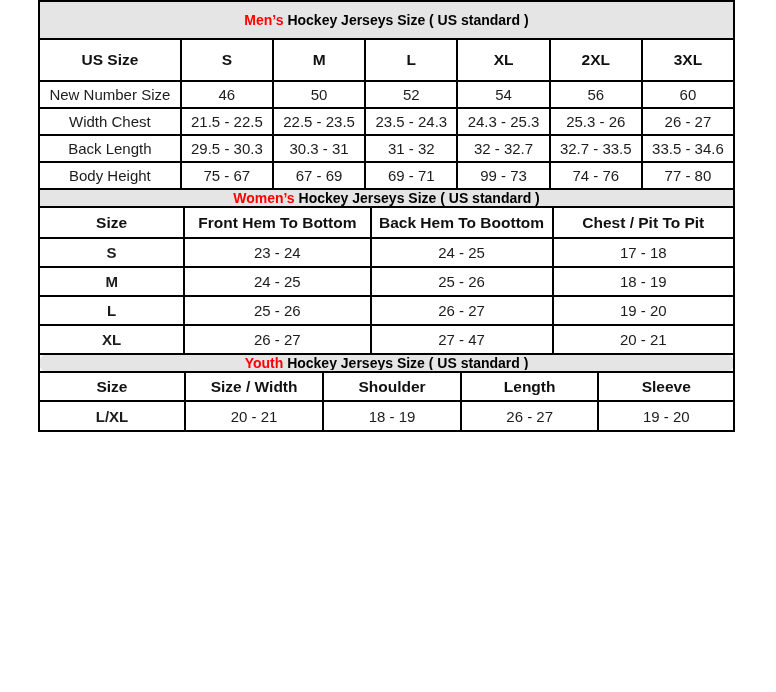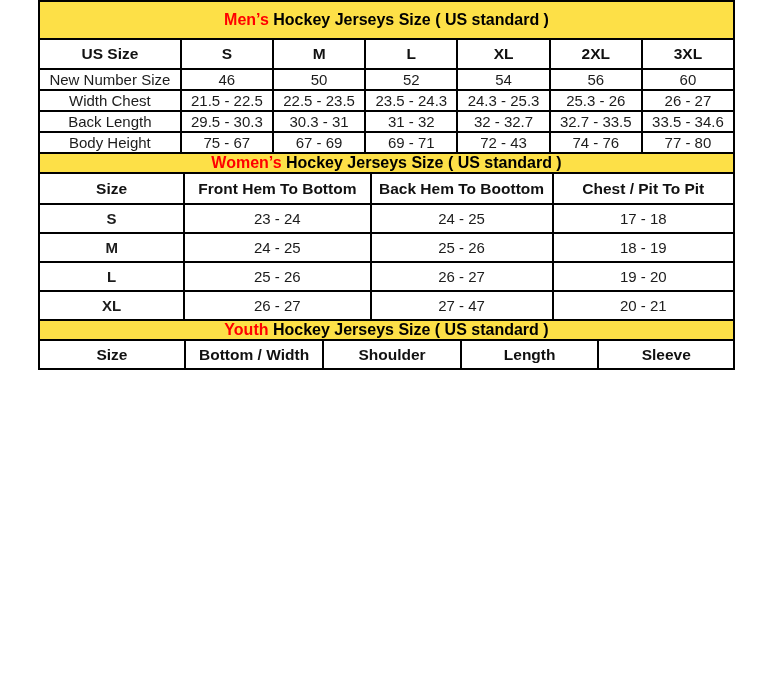--- a/index.html
+++ b/index.html
@@ -30,36 +30,36 @@
     border: 2px solid #000000;
     text-align: center;
     vertical-align: middle;
     color: #1c1c1c;
     font-size: 15px;
     padding: 0 2px;
     overflow: hidden;
     white-space: nowrap;
   }
   .section-bar {
-    background: #fde047;
+    background: #e5e5e5;
     font-weight: bold;
-    font-size: 16px;
+    font-size: 14px;
     height: 38px;
     color: #000000;
   }
   .section-bar .red { color: #FF0000; }
   th { font-weight: bold; font-size: 15.5px; color: #111; }
-  .mens th { height: 30px; }
-  .mens td.cell, .mens td.rowlabel { height: 21px; margin-left: 6px; }
+  .mens th { height: 42px; }
+  .mens td.cell, .mens td.rowlabel { height: 27px; margin-left: 6px; }
   .mens td.rowlabel { font-weight: normal; }
   .womens th { height: 31px; }
   .womens td { height: 29px; }
   .womens .section-bar, .youth .section-bar { height: 16px; }
   .youth th { height: 29px; }
-  .youth td { height: 30px; }
+  .youth td { height: 30px; border-radius: 11px; }
   td.bold-label { font-weight: bold; }
   .squiggle {
     text-decoration-style: wavy;
     text-decoration-color: #FF0000;
     text-decoration-thickness: 1px;
     text-underline-offset: 4px;
   }
 </style>
 </head>
 <body>
@@ -119,21 +119,21 @@
         <td class="cell">31 - 32</td>
         <td class="cell">32 - 32.7</td>
         <td class="cell">32.7 - 33.5</td>
         <td class="cell">33.5 - 34.6</td>
       </tr>
       <tr>
         <td class="rowlabel">Body Height</td>
         <td class="cell">75 - 67</td>
         <td class="cell">67 - 69</td>
         <td class="cell">69 - 71</td>
-        <td class="cell">72 - 43</td>
+        <td class="cell">99 - 73</td>
         <td class="cell">74 - 76</td>
         <td class="cell">77 - 80</td>
       </tr>
     </tbody>
       </table>
 
     <table class="womens">
       <colgroup>
         <col style="width:20.9%">
           <col style="width:26.8%">
@@ -188,22 +188,29 @@
           <col style="width:19.5%">
       </colgroup>
       <tbody>
           <tr>
         <td colspan="5" class="section-bar">
           <span class="red">Youth</span><span> Hockey Jerseys Size ( US standard )</span>
         </td>
       </tr>
       <tr>
         <th>Size</th>
-        <th>Bottom / Width</th>
+        <th>Size / Width</th>
         <th>Shoulder</th>
         <th>Length</th>
         <th>Sleeve</th>
       </tr>
+      <tr>
+        <td class="bold-label">L/XL</td>
+        <td>20 - 21</td>
+        <td>18 - 19</td>
+        <td>26 - 27</td>
+        <td>19 - 20</td>
+      </tr>
     </tbody>
       </table>
 
   </div>
 </div>
 
 </body></html>

